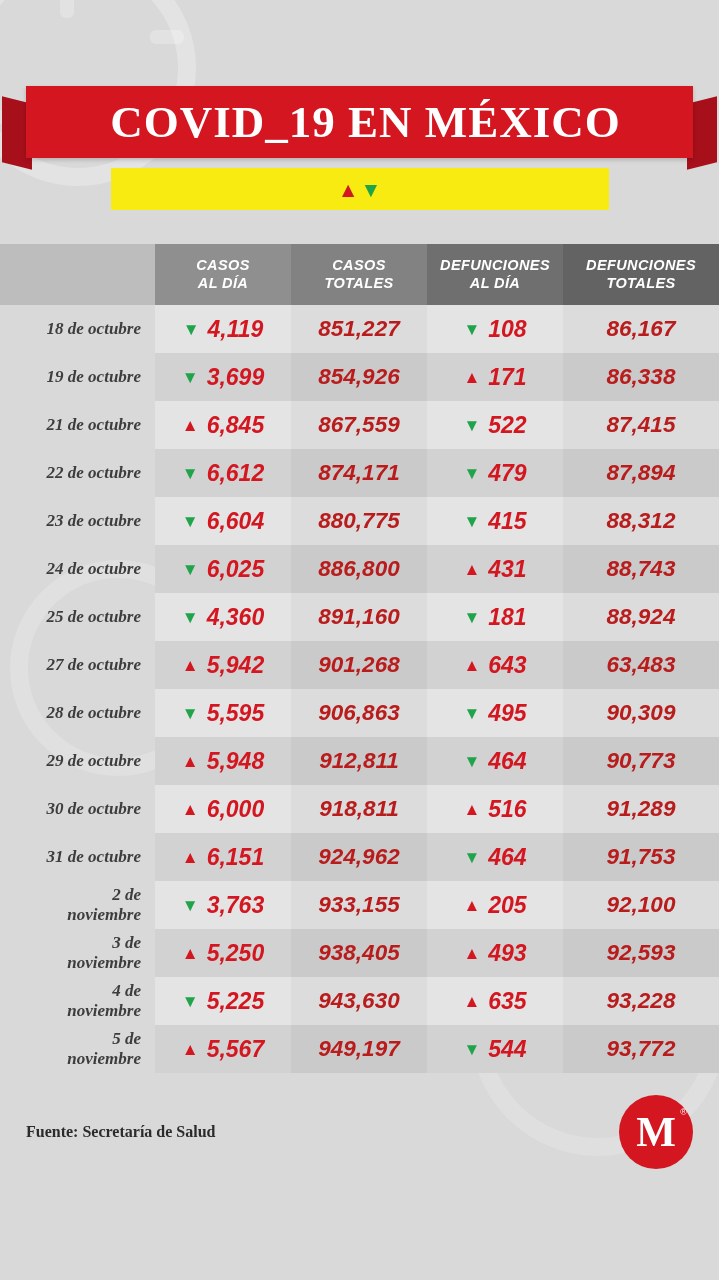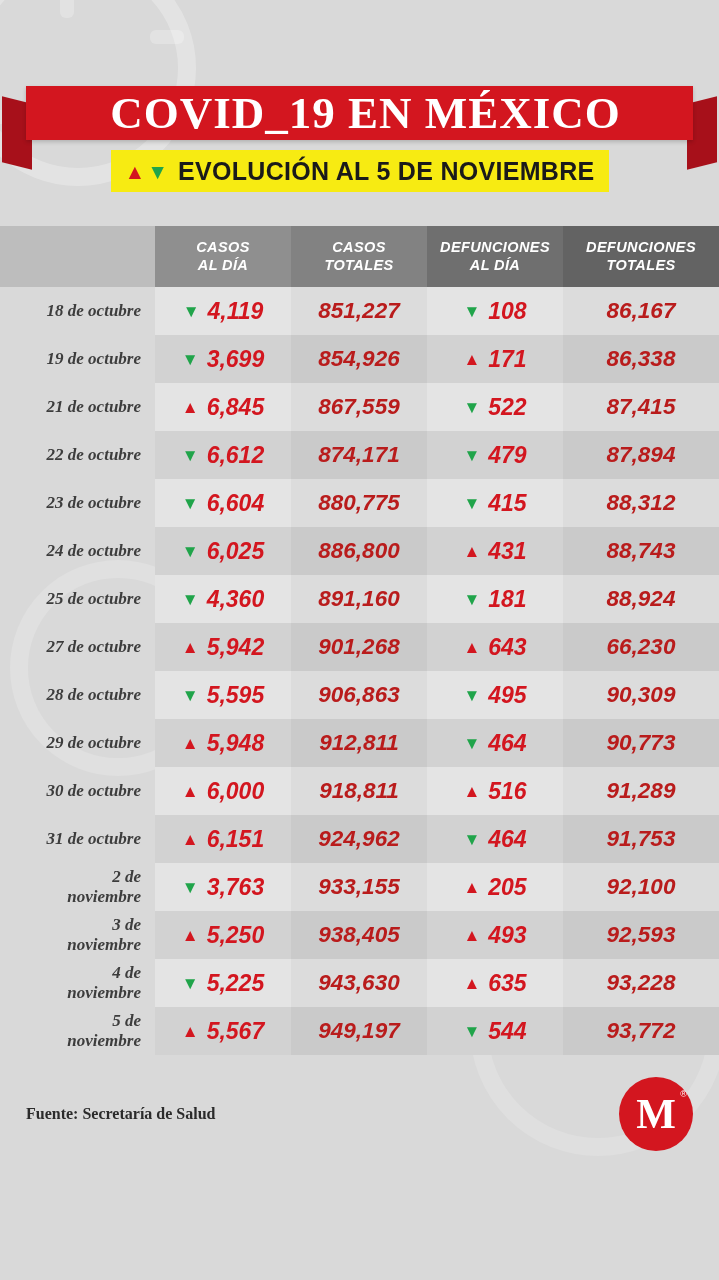--- a/index.html
+++ b/index.html
@@ -34,21 +34,21 @@
   
   .header {
     position: relative;
     padding-top: 86px;
     z-index: 3;
   }
   .title-banner {
     position: relative;
     margin: 0 26px 0 26px;
     background: #d3161f;
-    height: 54px;
+    height: 72px;
     display: flex;
     align-items: center;
     justify-content: center;
     box-shadow: 0 2px 4px rgba(0,0,0,0.18);
     padding-left: 12px;
   }
   .title-banner:before,
   .title-banner:after {
     content: "";
     position: absolute;
@@ -233,21 +233,20 @@
 
 <div class="header">
   <div class="title-banner">
     <div class="title-text">COVID_19 EN MÉXICO</div>
   </div>
   <div class="sub-banner">
     <span class="sub-arrows">
       <span class="arrow-up-red">▲</span>
       <span class="arrow-down-green">▼</span>
     </span>
-    <span class="sub-text">EVOLUCIÓN AL 5 DE NOVIEMBRE</span>
   </div>
 </div>
 
 <div class="table-wrap">
   <table class="covid">
     <colgroup>
       <col class="c0">
         <col class="c1">
         <col class="c2">
         <col class="c3">
@@ -402,21 +401,21 @@
               <span>5,942</span>
             </div>
           </td>
           <td class="tot col2">901,268</td>
           <td class="val col3">
             <div class="cell-inner">
               <span class="ar up">▲</span>
               <span>643</span>
             </div>
           </td>
-          <td class="tot col4">66,230</td>
+          <td class="tot col4">63,483</td>
         </tr>
         <tr>
           <td class="date">28 de octubre</td>
           <td class="val col1">
             <div class="cell-inner">
               <span class="ar down">▼</span>
               <span>5,595</span>
             </div>
           </td>
           <td class="tot col2">906,863</td>

